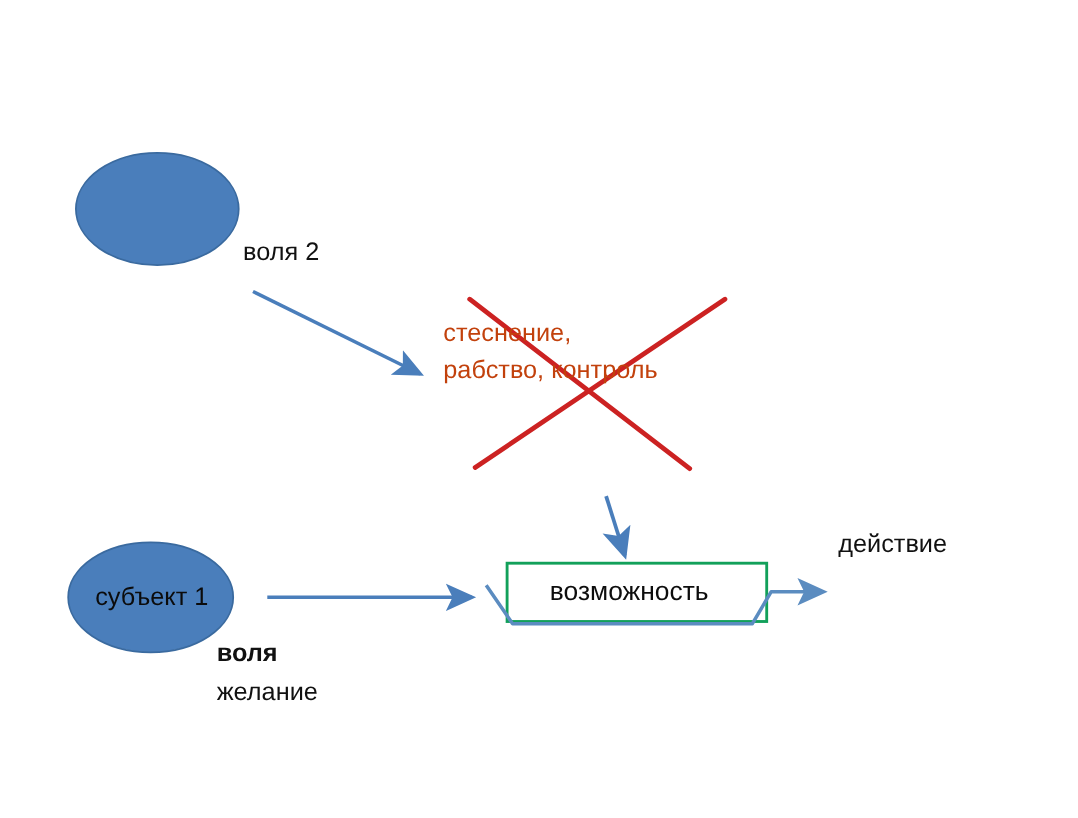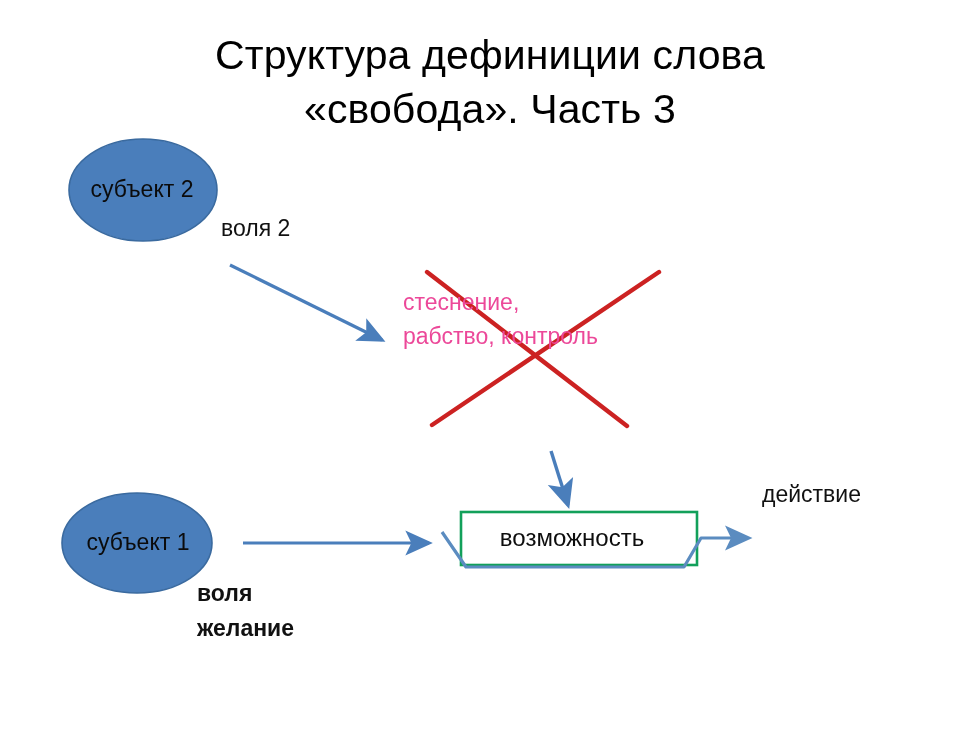--- a/index.html
+++ b/index.html
@@ -67,32 +67,32 @@
     width: 160px;
   }
 
   
   .caption {
     font-size: 23px;
     color: #111111;
   }
   #will2-caption  { left: 221px; top: 215px; }
   #will1-caption  { left: 197px; top: 580px; font-weight: bold; }
-  #wish1-caption  { left: 197px; top: 615px; font-weight: bold; }
+  #wish1-caption  { left: 197px; top: 615px; }
   #action-caption { left: 762px; top: 481px; }
 
   
   #negatives-block {
     position: absolute;
     left: 403px;
     top: 285px;
     width: 330px;
     font-size: 23px;
     line-height: 34px;
-    color: #ec4899;
+    color: #c2410c;
   }
   #negatives-block .nline { display: block; white-space: pre; }
 
   
   #possibility-label {
     left: 461px;
     top: 524px;
     width: 222px;
     text-align: center;
     font-size: 24px;
@@ -130,26 +130,21 @@
 
     <line x1="243" y1="543" x2="429" y2="543" stroke="#4a7ebb" stroke-width="3.2" marker-end="url(#arrowBlue)"></line>
 
     <rect x="461" y="512" width="236" height="53" fill="none" stroke="#12a05a" stroke-width="2.6"></rect>
 
     <path d="M442,532 L466,567 L684,567 L701,538 L748,538" fill="none" stroke="#5b8cc0" stroke-width="3.2" stroke-linejoin="round" stroke-linecap="butt" marker-end="url(#arrowBlueSm)"></path>
   </svg>
 
   <div class="layer-text">
 
-    <div id="title-block">
-      <span class="tline">Структура дефиниции слова</span>
-      <span class="tline">«свобода». Часть 3</span>
-    </div>
 
-    <div class="abs node-label" id="subject2-label">субъект 2</div>
 
     <div class="abs node-label" id="subject1-label">субъект 1</div>
 
     <div class="abs caption" id="will2-caption">воля 2</div>
 
     <div class="abs caption" id="will1-caption">воля</div>
 
     <div class="abs caption" id="wish1-caption">желание</div>
 
     <div class="abs caption" id="action-caption">действие</div>

